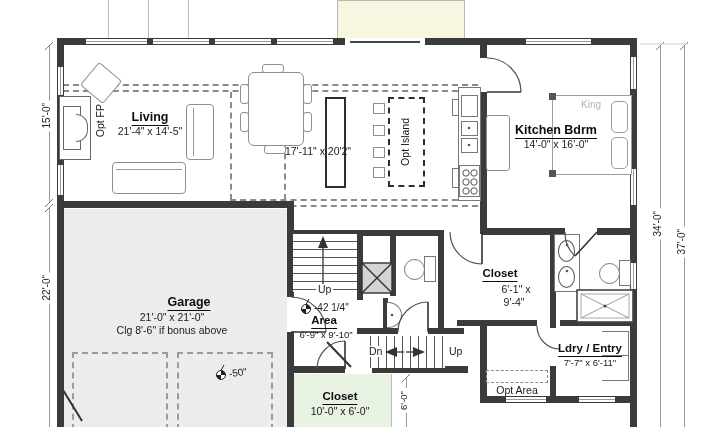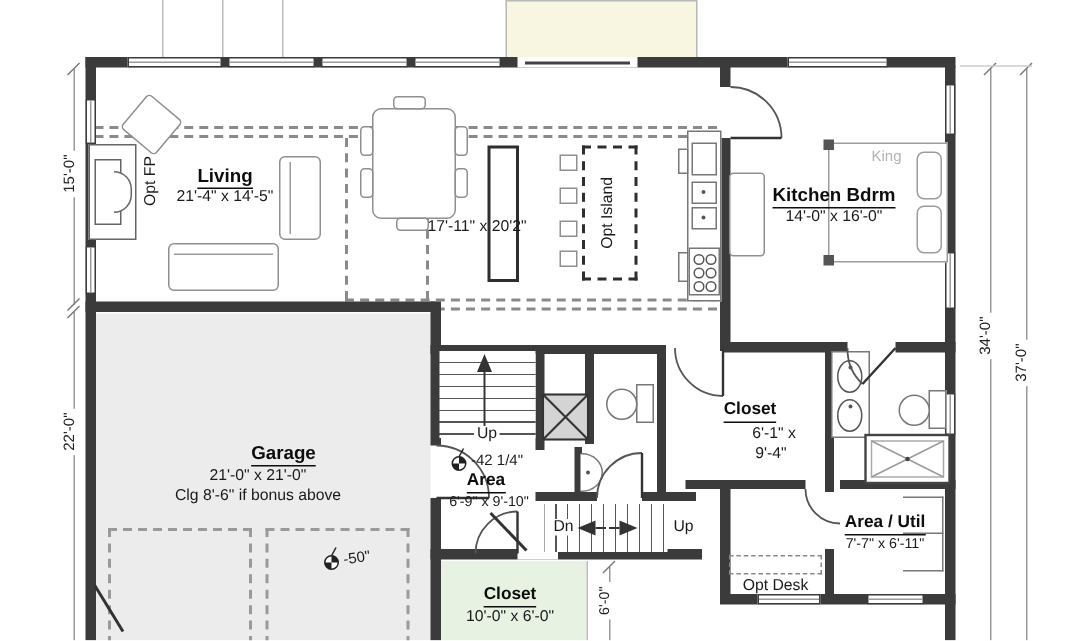--- a/index.html
+++ b/index.html
@@ -265,23 +265,23 @@
   <div class="sm" style="left:314px;top:303px">-42 1/4"</div>
   <div class="sm" style="left:229px;top:368px;transform:rotate(-8deg)">-50"</div>
 
   <div class="sm halo" style="left:367px;top:346px;font-size:10.5px">Dn</div>
   <div class="sm" style="left:449px;top:346px;font-size:10.5px">Up</div>
 
   <div class="rn s" style="left:500px;top:268px">Closet</div>
   <div class="dm" style="left:516px;top:284px">6'-1" x</div>
   <div class="dm" style="left:514px;top:297px">9'-4"</div>
 
-  <div class="rn s" style="left:590px;top:343px">Area / Util</div>
+  <div class="rn s" style="left:590px;top:343px">Ldry / Entry</div>
   <div class="dm s" style="left:590px;top:358px">7'-7" x 6'-11"</div>
-  <div class="dm" style="left:517px;top:385px">Opt Desk</div>
+  <div class="dm" style="left:517px;top:385px">Opt Area</div>
 
   <div class="rn s" style="left:340px;top:391px">Closet</div>
   <div class="dm" style="left:340px;top:406px">10'-0" x 6'-0"</div>
 
   <div class="vt" style="left:42px;top:100px">15'-0"</div>
   <div class="vt" style="left:42px;top:272px">22'-0"</div>
   <div class="vt" style="left:653px;top:208px">34'-0"</div>
   <div class="vt" style="left:677px;top:226px">37'-0"</div>
   <div class="vt" style="left:399px;top:388px;font-size:9.5px">6'-0"</div>
 

